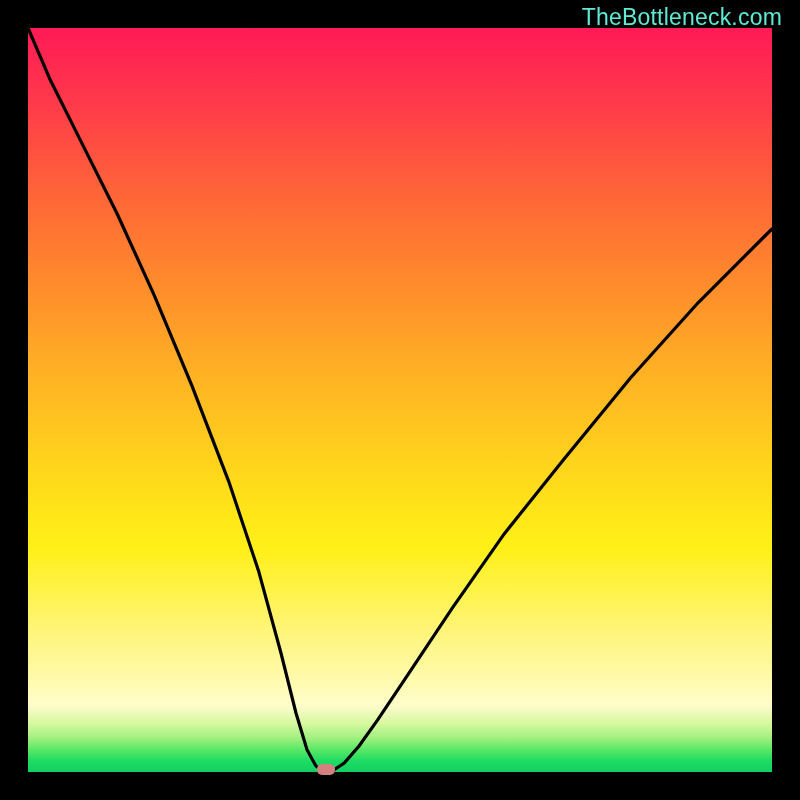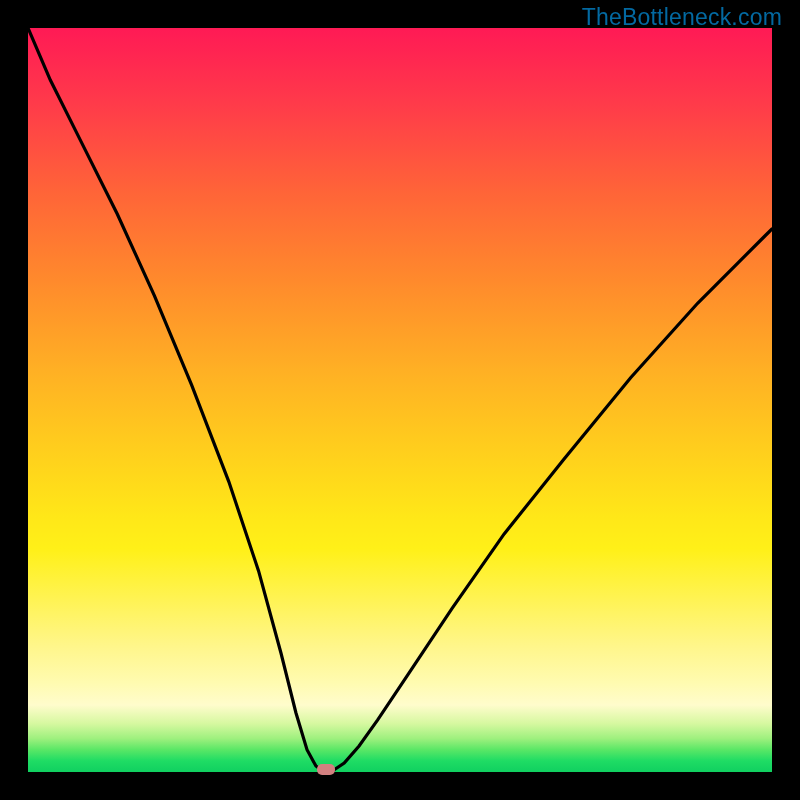--- a/index.html
+++ b/index.html
@@ -36,21 +36,21 @@
       #10d060 100%
     );
   }
   .watermark {
     position: absolute;
     top: 4px;
     right: 18px;
     font-family: Arial, Helvetica, sans-serif;
     font-size: 23px;
     font-weight: 400;
-    color: #0369a1;
+    color: #5eead4;
     letter-spacing: 0.2px;
   }
   svg.curve {
     position: absolute;
     left: 28px;
     top: 28px;
     width: 744px;
     height: 744px;
   }
   .dot {

